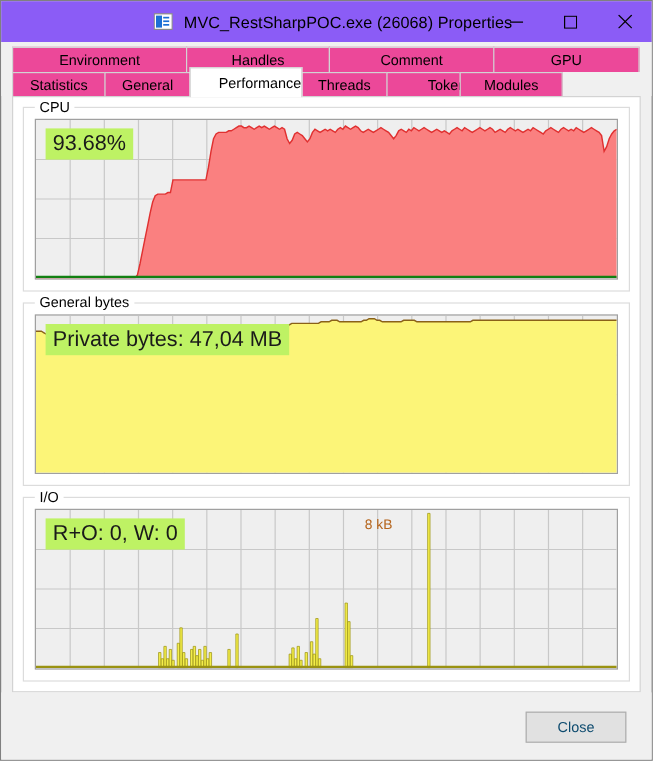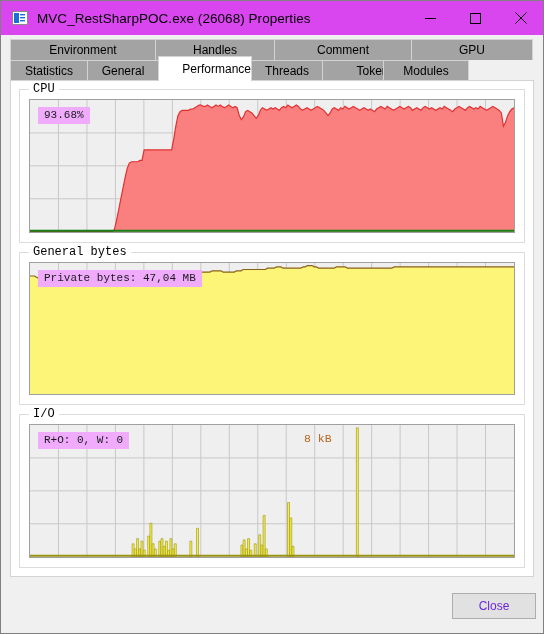--- a/index.html
+++ b/index.html
@@ -25,24 +25,25 @@
     border: 1px solid #808080;
     background: #f0f0f0;
     display: flex;
     flex-direction: column;
   }
 
   
   #titlebar {
     height: 34px;
     flex: 0 0 34px;
-    background: #d946ef;
+    background: #8b5cf6;
     display: flex;
     align-items: center;
     position: relative;
+    justify-content: center;
   }
   #app-icon {
     width: 16px;
     height: 16px;
     margin-left: 11px;
     margin-right: 9px;
     flex: 0 0 16px;
   }
   #title-text {
     font-size: 13.5px;
@@ -75,21 +76,21 @@
     position: relative;
     height: 45px;
     box-sizing: border-box;
   }
   .tab-row {
     display: flex;
     height: 21px;
     position: relative;
   }
   .tab {
-    background: #a3a3a3;
+    background: #ec4899;
     border: 1px solid #d3d3d3;
     border-bottom: none;
     box-sizing: border-box;
     display: flex;
     align-items: center;
     justify-content: center;
     font-size: 12px;
     color: #000000;
     margin-right: -1px;
     height: 21px;
@@ -122,21 +123,20 @@
     flex: 1 1 auto;
     margin: 0 9px 0 9px;
     background: #ffffff;
     border: 1px solid #d3d3d3;
     box-sizing: border-box;
     position: relative;
     padding: 8px 8px 8px 8px;
     display: flex;
     flex-direction: column;
     gap: 9px;
-    font-family: Liberation Mono, monospace;
   }
 
   
   .groupbox {
     position: relative;
     border: 1px solid #dcdcdc;
     box-sizing: border-box;
     padding: 9px 9px 9px 9px;
     background: #ffffff;
     flex: 1 1 0;
@@ -166,23 +166,23 @@
     position: absolute;
     inset: 0;
     width: 100%;
     height: 100%;
     display: block;
   }
   .graph-overlay-label {
     position: absolute;
     left: 8px;
     top: 7px;
-    background: #f0abfc;
+    background: #bef264;
     padding: 2px 6px 3px 6px;
-    font-size: 11px;
+    font-size: 18px;
     color: #1a1a1a;
     white-space: nowrap;
     z-index: 3;
   }
   .io-peak-label {
     position: absolute;
     top: 7px;
     left: 274px;
     font-size: 11.5px;
     color: #b5651d;
@@ -191,30 +191,30 @@
   }
 
   
   #footer {
     flex: 0 0 56px;
     background: #f0f0f0;
     position: relative;
   }
   #close-button {
     position: absolute;
-    right: 7px;
+    right: 21px;
     top: 16px;
     width: 84px;
     height: 26px;
     background: #e1e1e1;
     border: 1px solid #adadad;
     box-sizing: border-box;
     font-family: "Liberation Sans", sans-serif;
     font-size: 12px;
-    color: #6d28d9;
+    color: #0c4a6e;
     display: flex;
     align-items: center;
     justify-content: center;
     cursor: default;
   }
 </style>
 </head>
 <body>
 
 <div id="window">

